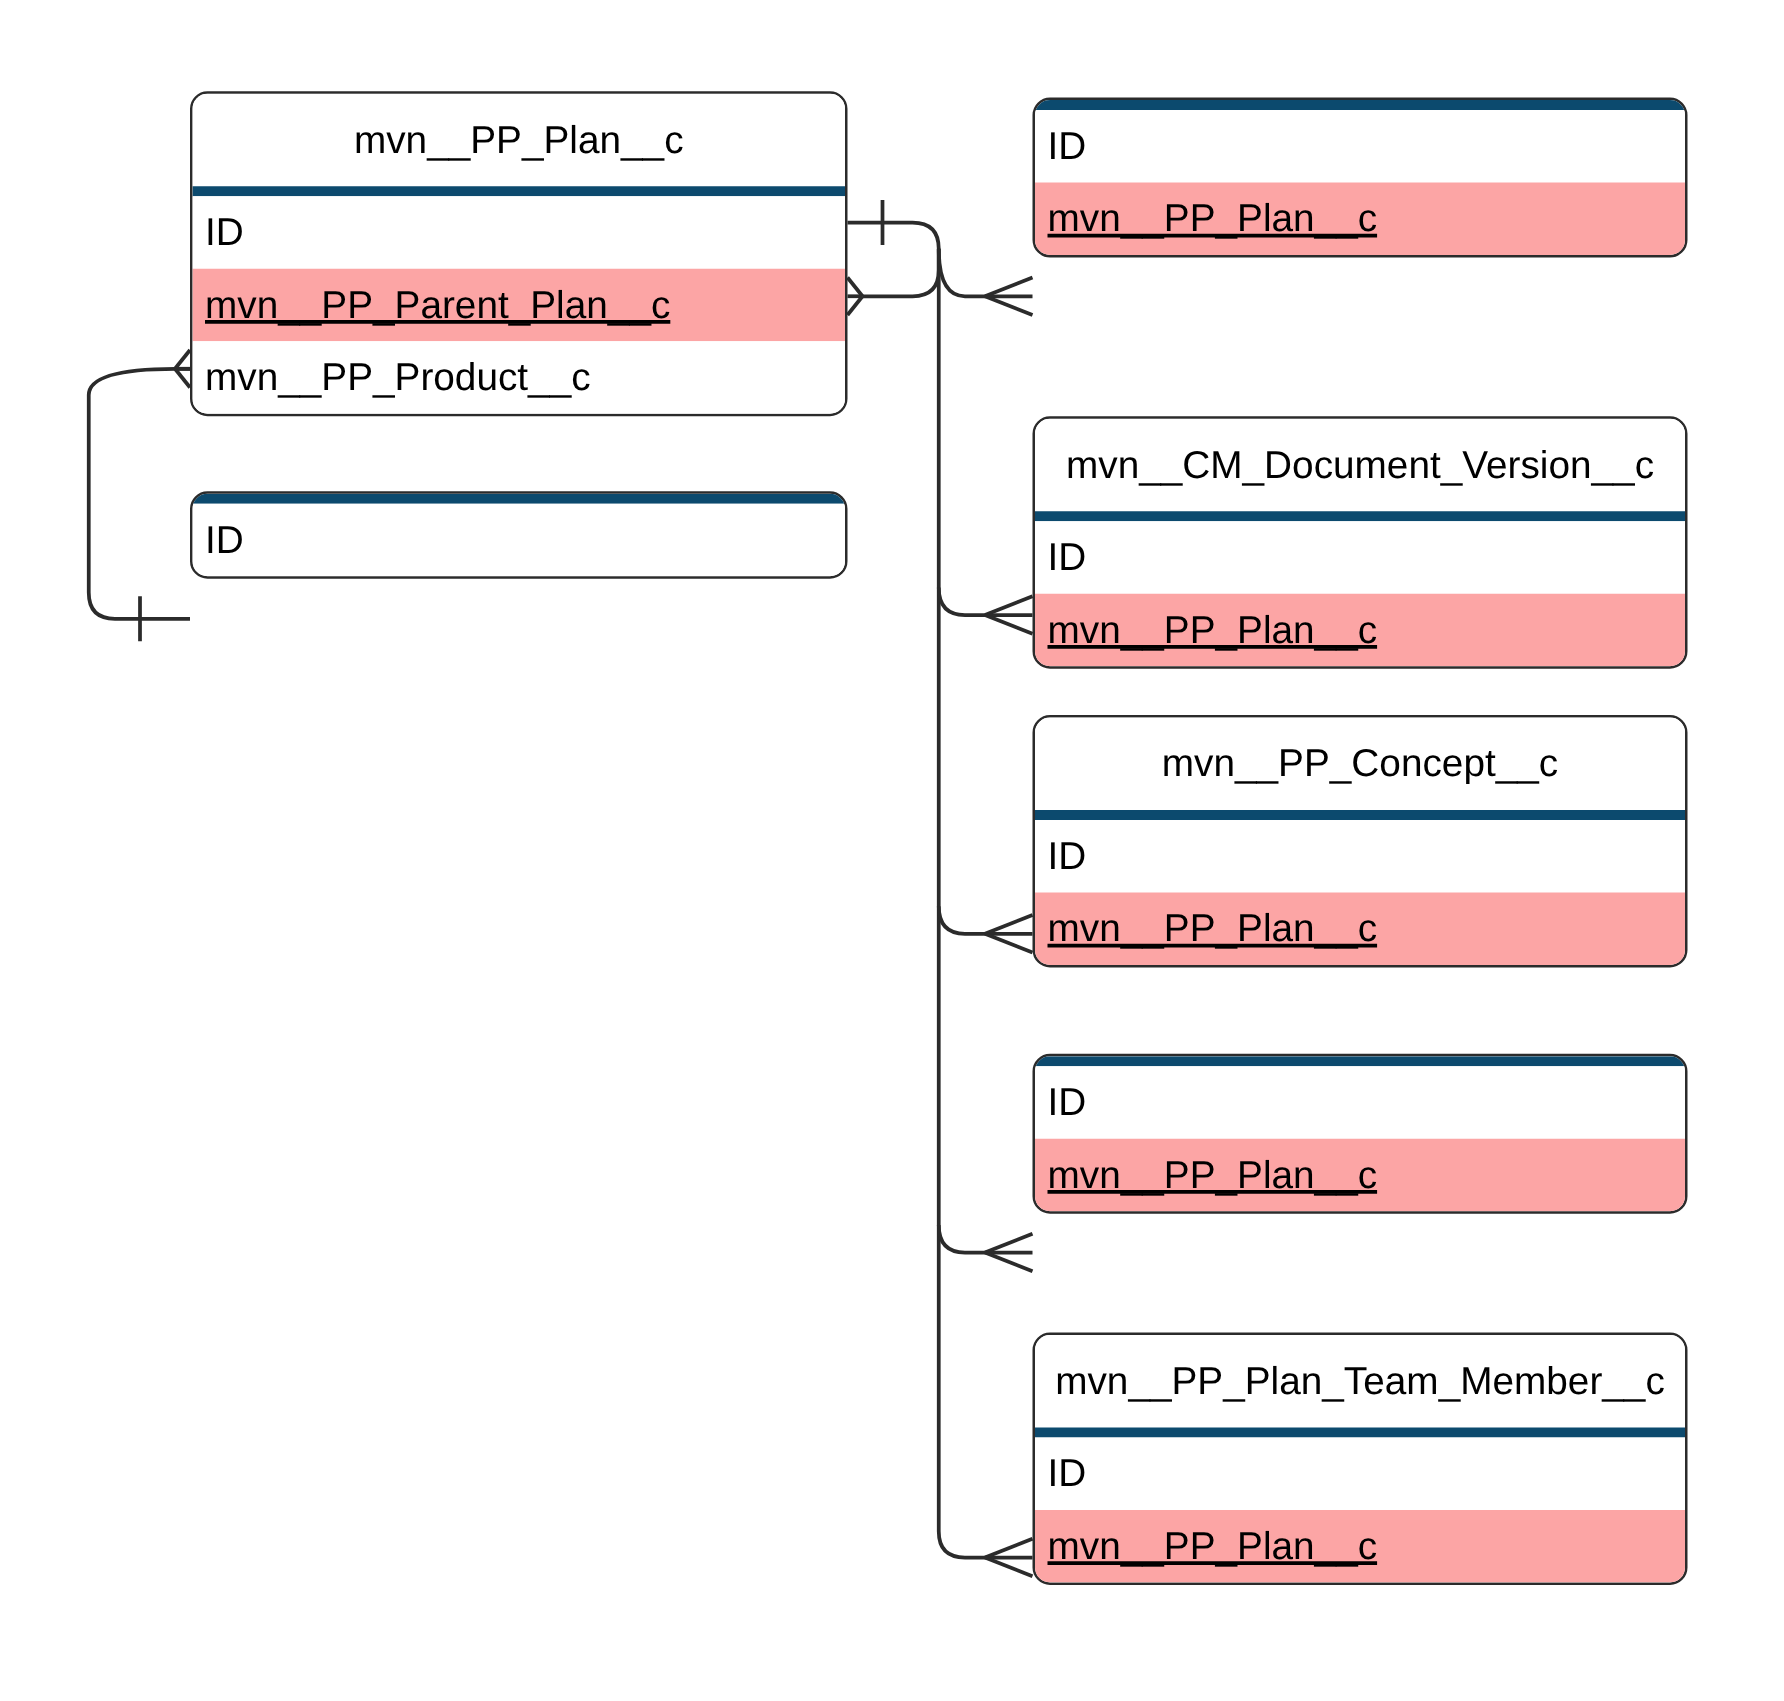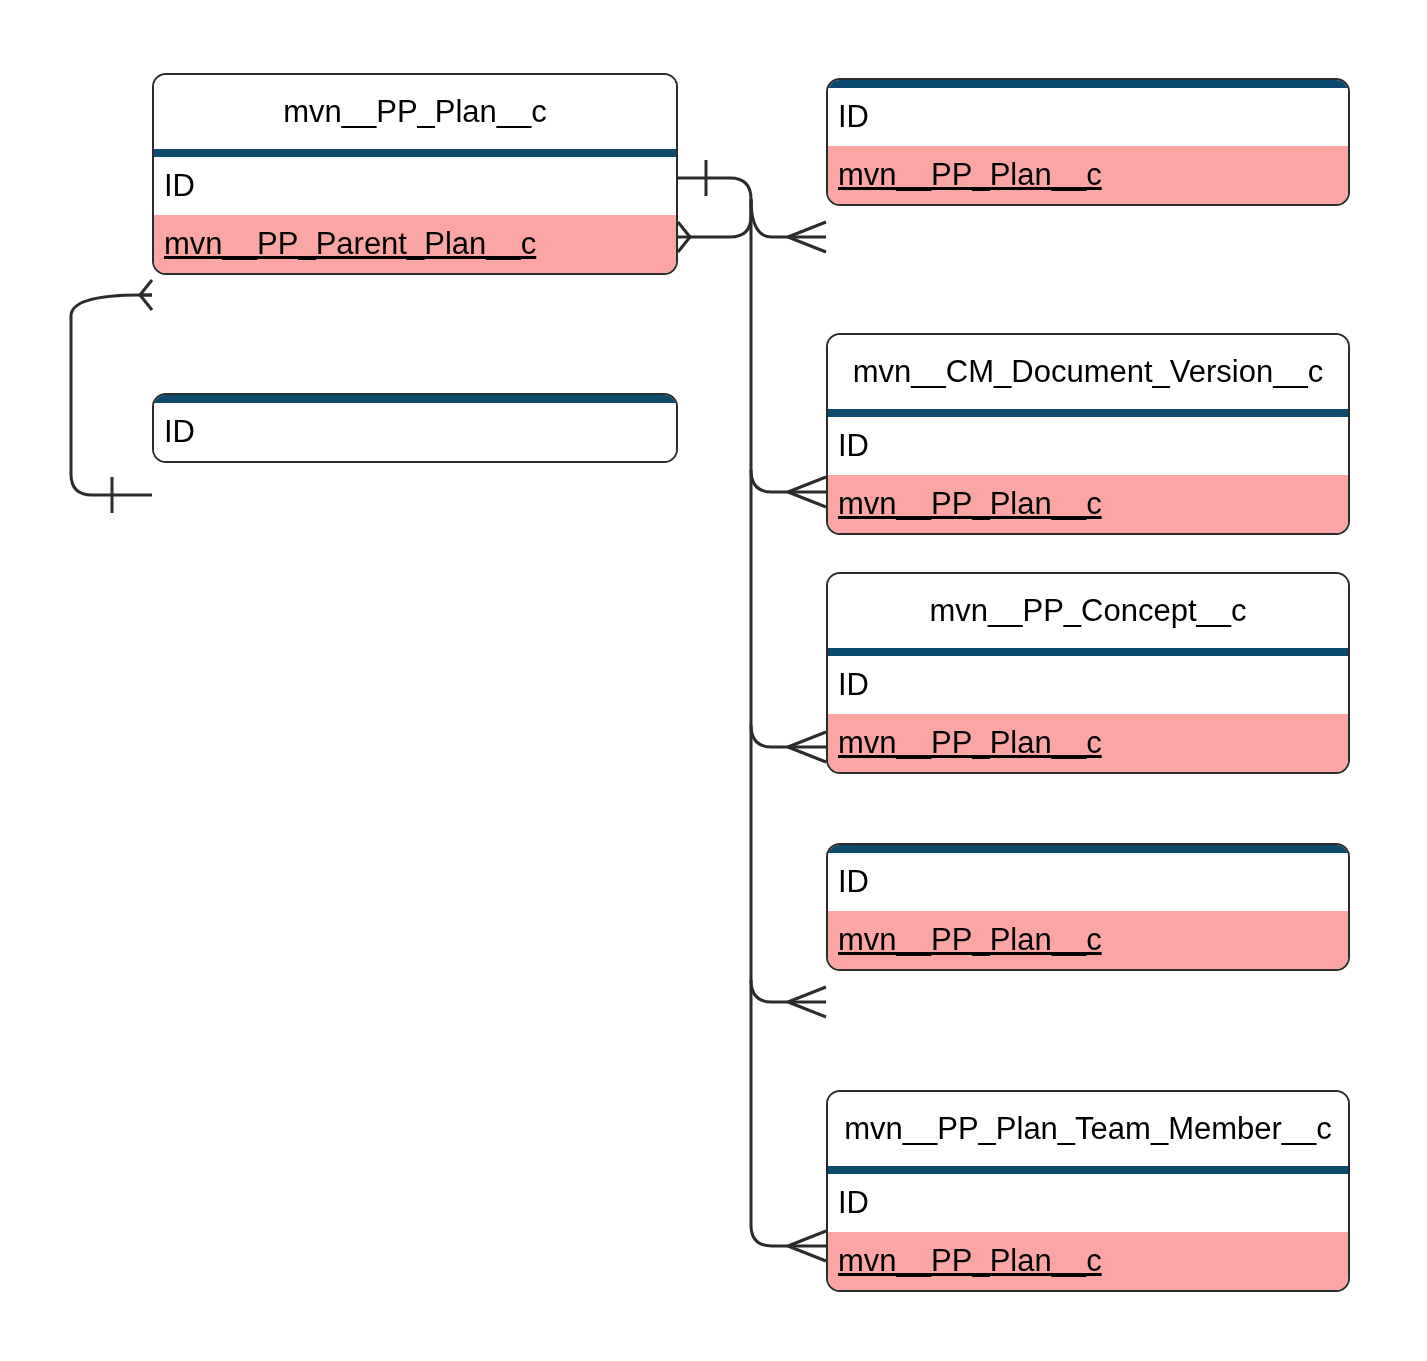--- a/index.html
+++ b/index.html
@@ -132,20 +132,21 @@
       </g>
 
     </g>
   </svg>
 
   <div class="entity" style="left:152px; top:73px; width:526px;">
     <div class="ent-title">mvn__PP_Plan__c</div>
     <div class="ent-rows">
       <div class="ent-row">ID</div>
       <div class="ent-row fk">mvn__PP_Parent_Plan__c</div>
+      <div class="ent-row">mvn__PP_Product__c</div>
     </div>
   </div>
 
   <div class="entity" style="left:152px; top:393px; width:526px;">
     <div class="ent-rows">
       <div class="ent-row">ID</div>
     </div>
   </div>
 
   <div class="entity" style="left:826px; top:78px; width:524px;">
@@ -171,21 +172,21 @@
     </div>
   </div>
 
   <div class="entity" style="left:826px; top:843px; width:524px;">
     <div class="ent-rows">
       <div class="ent-row">ID</div>
       <div class="ent-row fk">mvn__PP_Plan__c</div>
     </div>
   </div>
 
-  <div class="entity" style="left:826px; top:1090px; width:524px;">
+  <div class="entity" style="left:826px; top:1066px; width:524px;">
     <div class="ent-title">mvn__PP_Plan_Team_Member__c</div>
     <div class="ent-rows">
       <div class="ent-row">ID</div>
       <div class="ent-row fk">mvn__PP_Plan__c</div>
     </div>
   </div>
 
 </div>
 
 </body></html>

